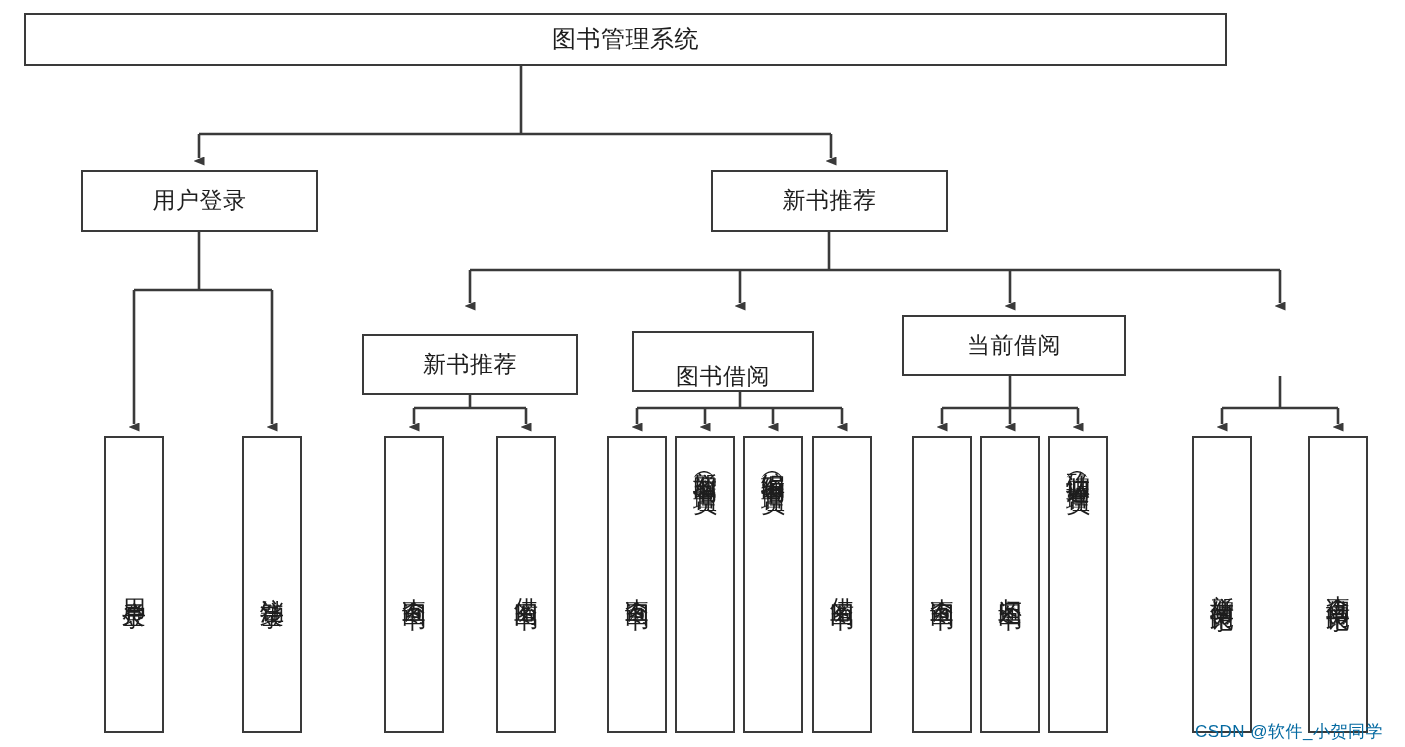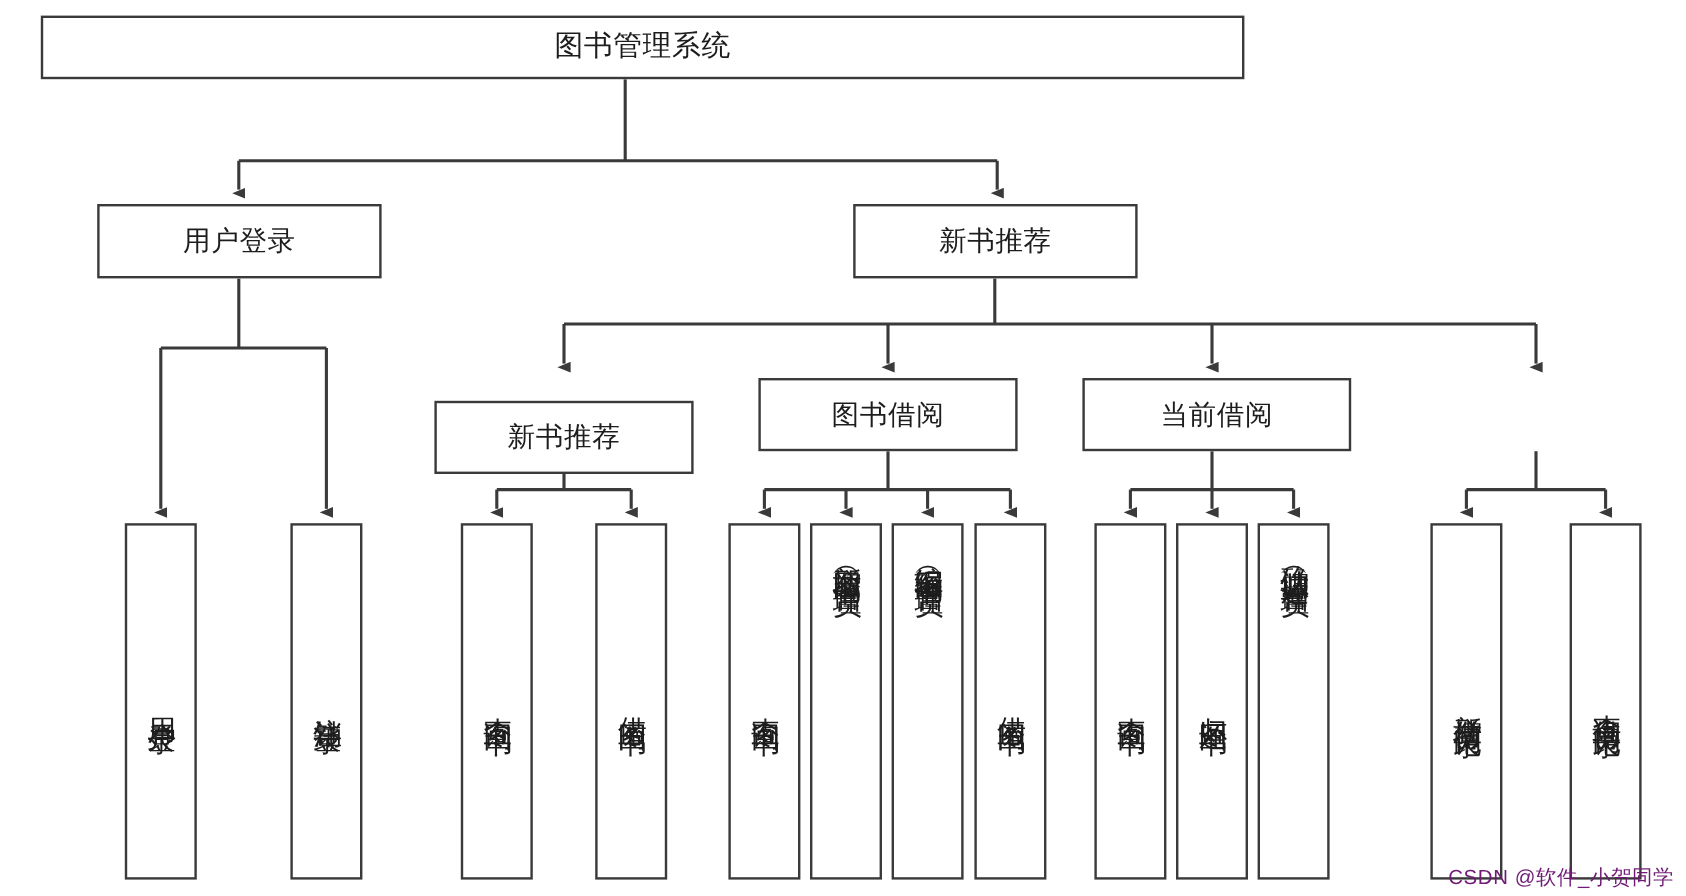--- a/index.html
+++ b/index.html
@@ -57,24 +57,24 @@
     letter-spacing:3px;
     line-height:1;
     text-align:left;
   }
   .node.v.mid{
     align-items:center;
     padding-top:0;
   }
   #watermark{
     position:absolute;
-    right:10px;
+    right:22px;
     bottom:4px;
     font-size:17px;
-    color:#701a75;
+    color:#0369a1;
     letter-spacing:0.5px;
     z-index:5;
     white-space:nowrap;
     font-family:"Liberation Sans","DejaVu Sans",sans-serif;
   }
 </style>
 </head>
 <body>
 
 <div id="canvas">
@@ -122,37 +122,37 @@
       <path d="M1010,408 L1010,424" marker-end="url(#arrow)"></path>
       <path d="M1078,408 L1078,424" marker-end="url(#arrow)"></path>
 
       <path d="M1280,376 L1280,408"></path>
       <path d="M1222,408 L1338,408"></path>
       <path d="M1222,408 L1222,424" marker-end="url(#arrow)"></path>
       <path d="M1338,408 L1338,424" marker-end="url(#arrow)"></path>
     </g>
   </svg>
 
-  <div class="node h root" style="left:34px; top:13px; width:1003px; height:53px;">
+  <div class="node h root" style="left:24px; top:13px; width:1203px; height:53px;">
     <span class="lbl">图书管理系统</span>
   </div>
 
   <div class="node h" style="left:81px; top:170px; width:237px; height:62px;">
     <span class="lbl">用户登录</span>
   </div>
 
   <div class="node h" style="left:711px; top:170px; width:237px; height:62px;">
     <span class="lbl">新书推荐</span>
   </div>
 
   <div class="node h" style="left:362px; top:315px; width:216px; height:61px;margin-top:19px;">
     <span class="lbl">新书推荐</span>
   </div>
 
-  <div class="node h" style="left:632px; top:315px; width:216px; height:61px;">
+  <div class="node h" style="left:632px; top:331px; width:182px; height:61px;align-items:flex-end;">
     <span class="lbl">图书借阅</span>
   </div>
 
   <div class="node h" style="left:902px; top:315px; width:224px; height:61px;">
     <span class="lbl">当前借阅</span>
   </div>
 
 
   <div class="node v mid" style="left:104px; top:436px; width:60px; height:297px;">
     <span class="lbl">用户登录</span>

